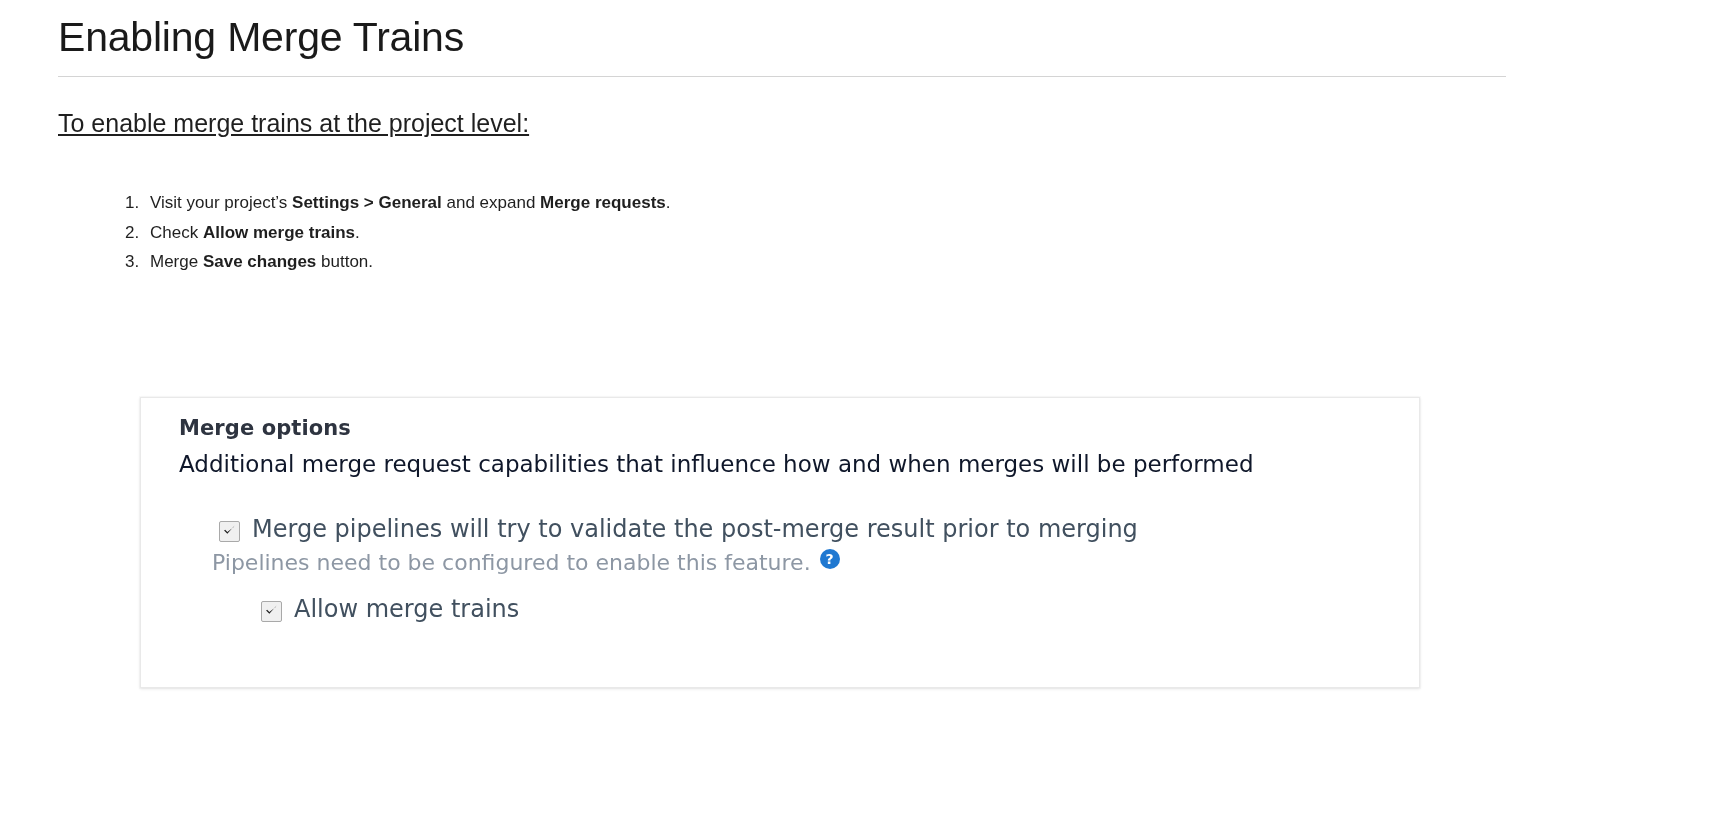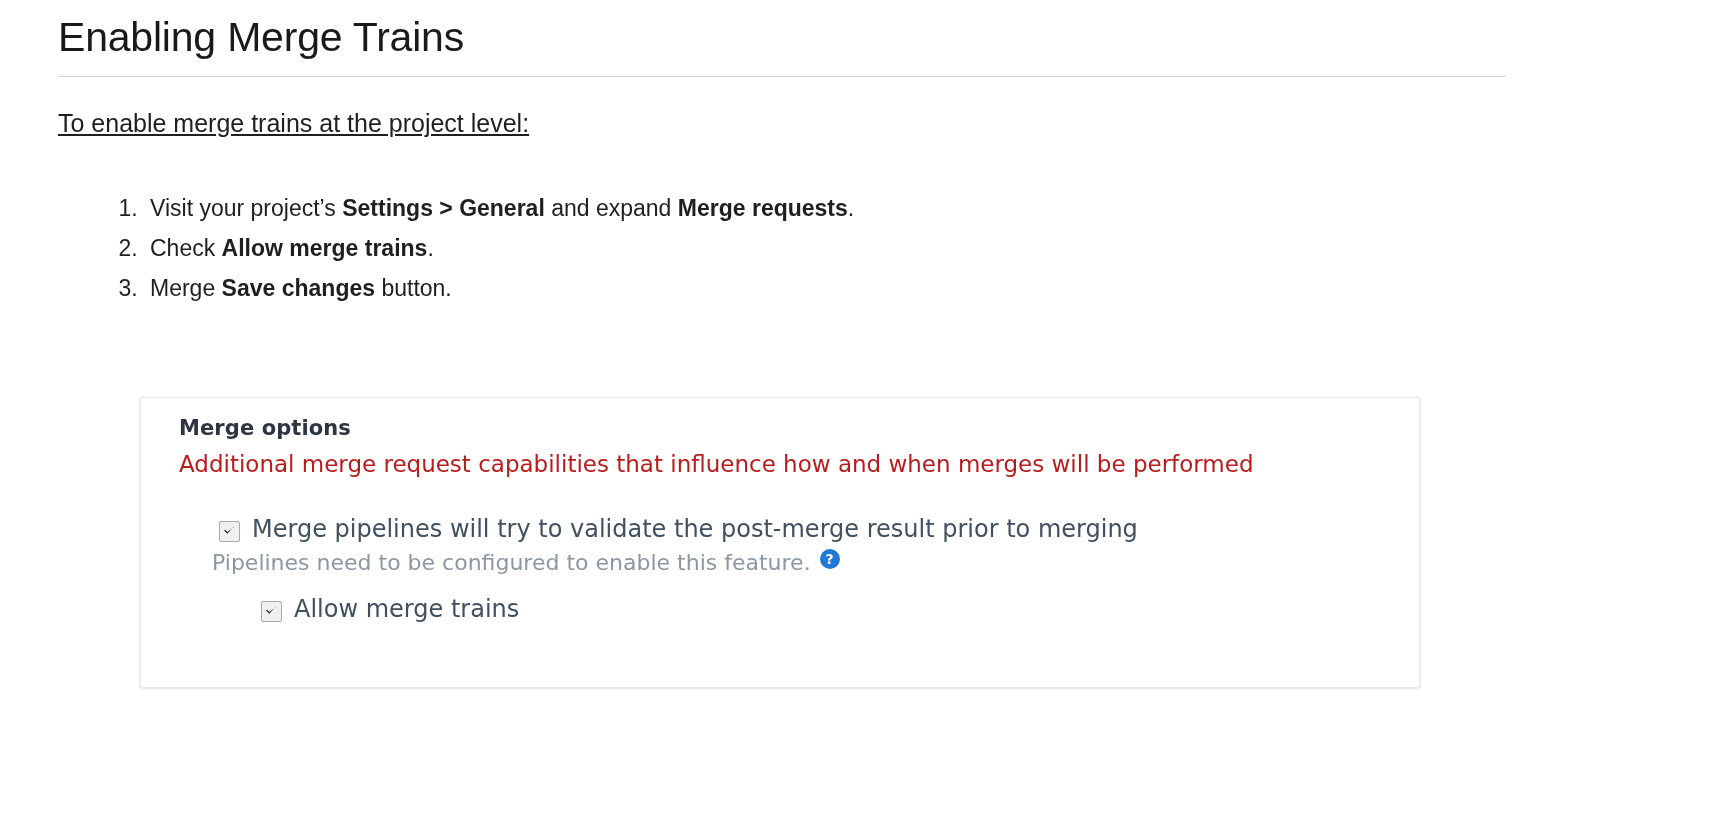--- a/index.html
+++ b/index.html
@@ -57,21 +57,21 @@
   }
 
   
   .steps {
     position: absolute;
     left: 108px;
     top: 188px;
     margin: 0;
     padding: 0 0 0 36px;
     list-style-type: decimal;
-    font-size: 23px;
+    font-size: 17px;
     line-height: 1.74;
     color: #1f1f1f;
   }
   .steps li {
     padding-left: 6px;
   }
   .steps b { font-weight: 700; }
 
   
   .shot {
@@ -100,21 +100,21 @@
     font-size: 21px;
     font-weight: 700;
     color: #2e3440;
     letter-spacing: 0.1px;
     line-height: 1.4;
   }
   .panel-desc {
     margin: 6px 0 0 0;
     font-size: 23px;
     font-weight: 400;
-    color: #b91c1c;
+    color: #0f172a;
     line-height: 1.35;
     white-space: nowrap;
   }
 
   
   .cb-row {
     display: flex;
     align-items: flex-start;
     margin-top: 34px;
     padding-left: 40px;

